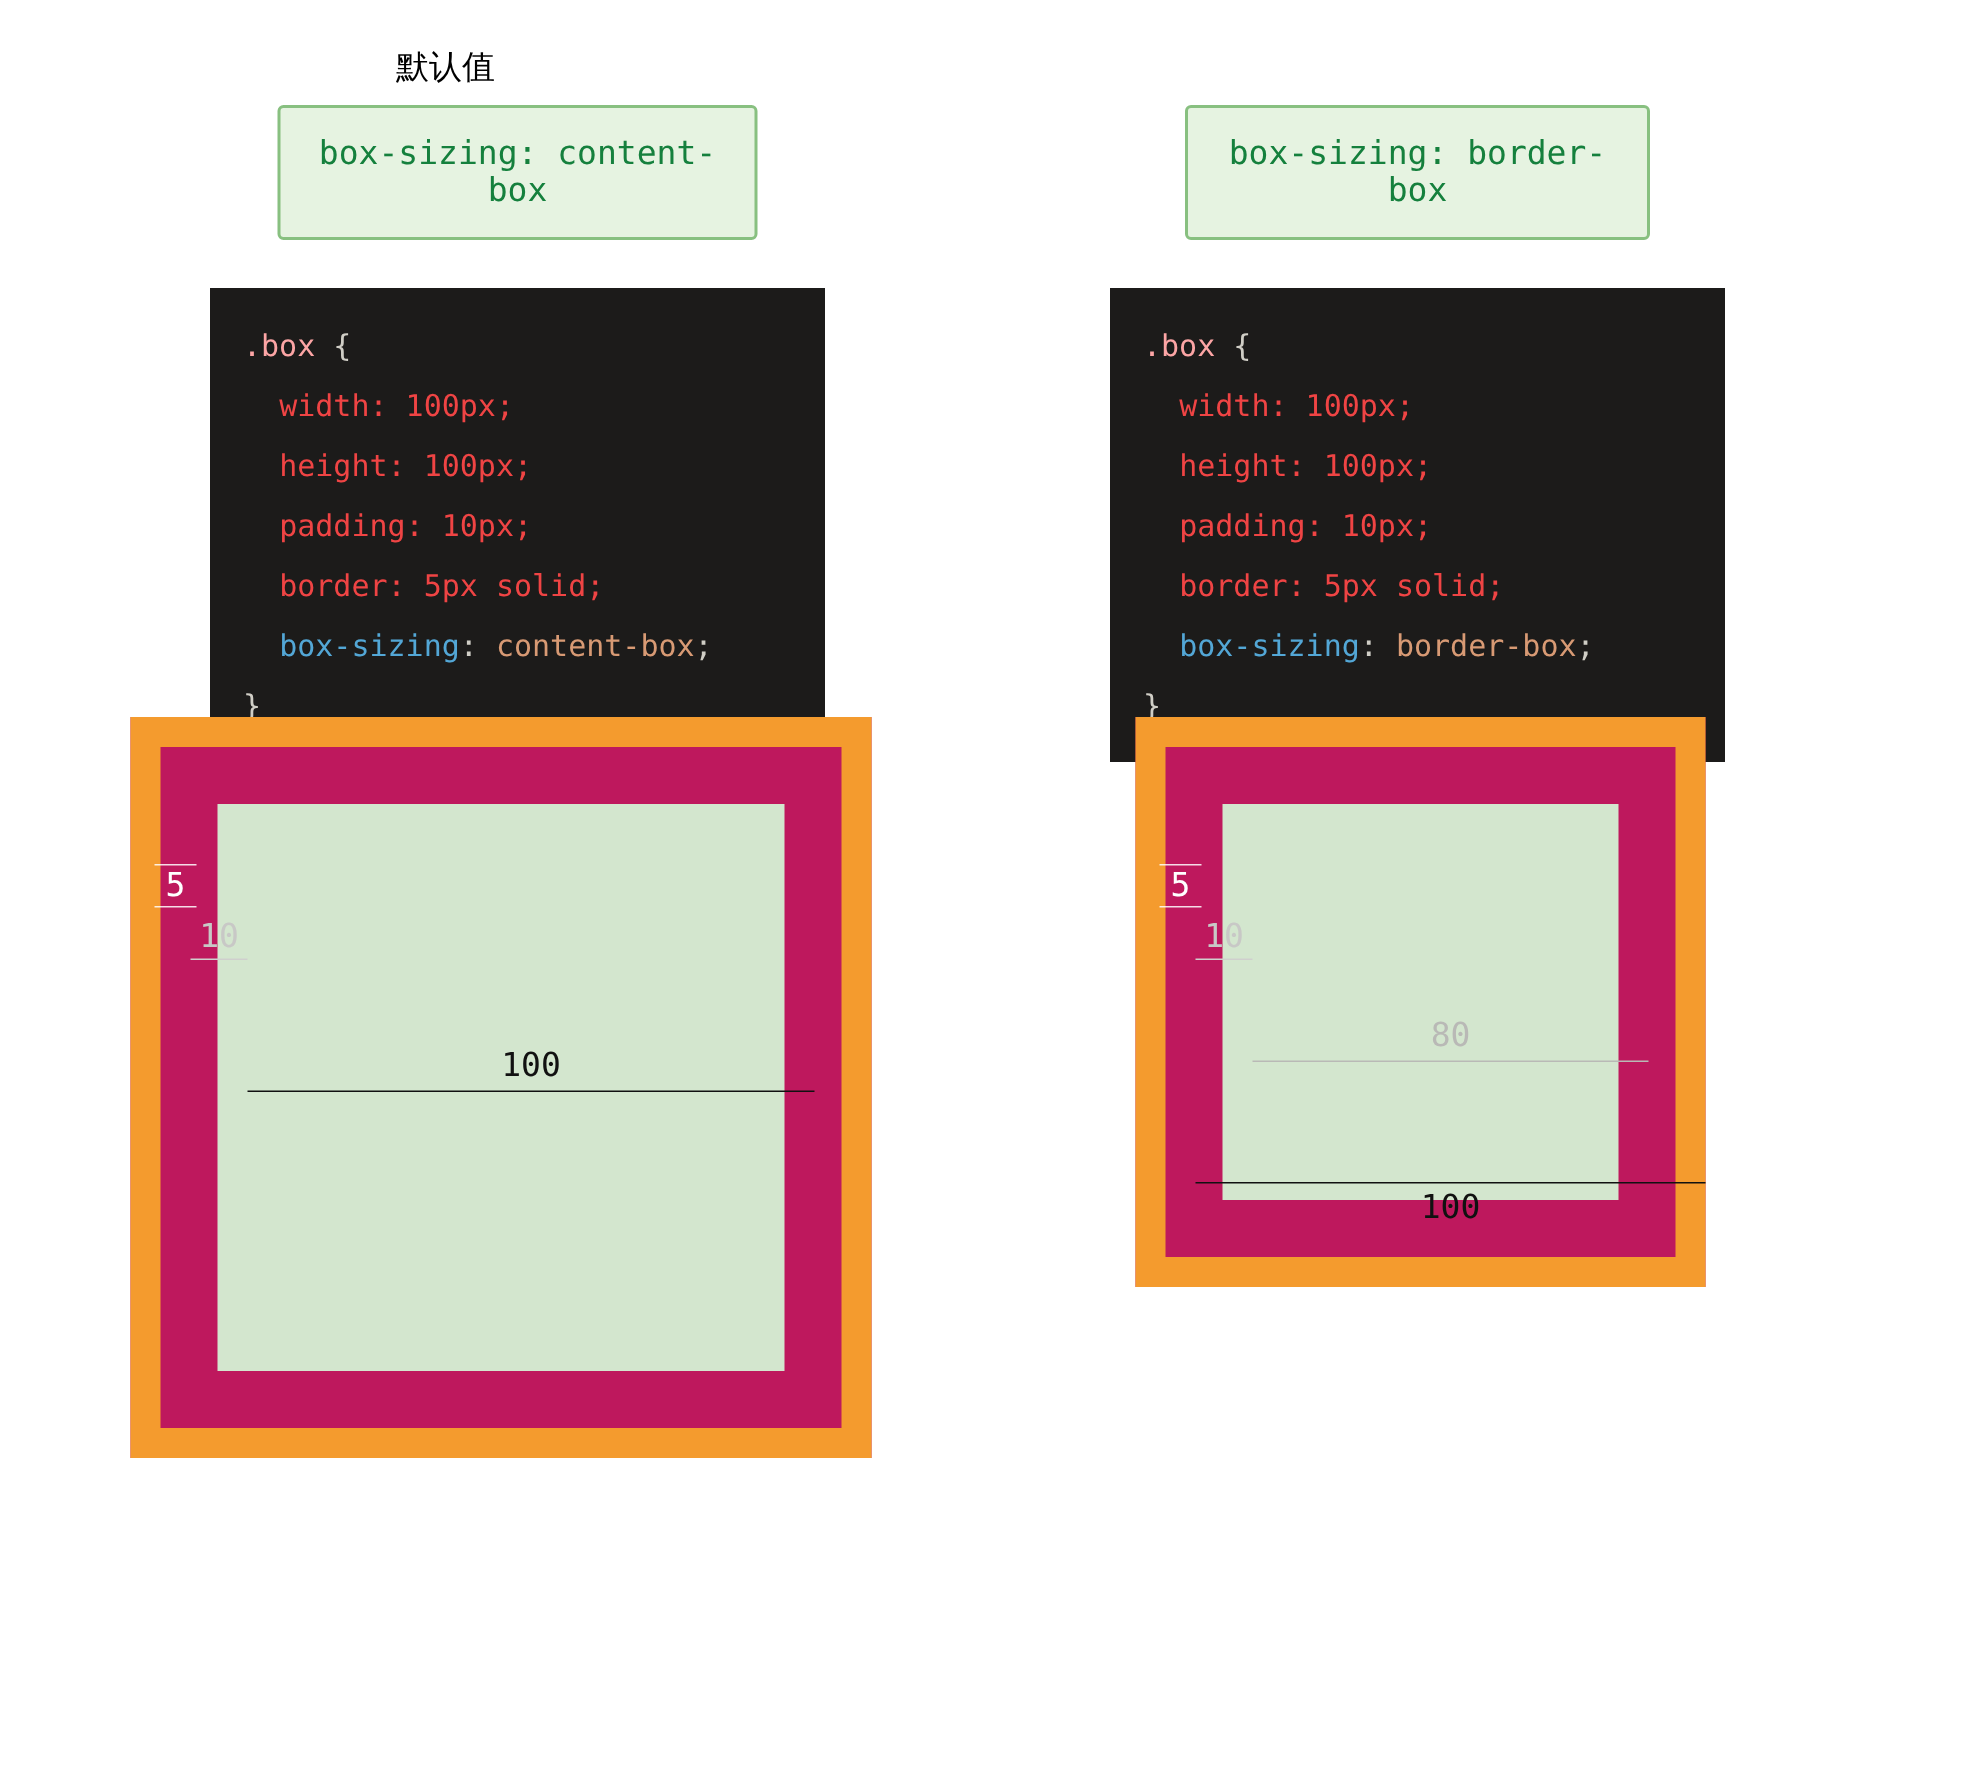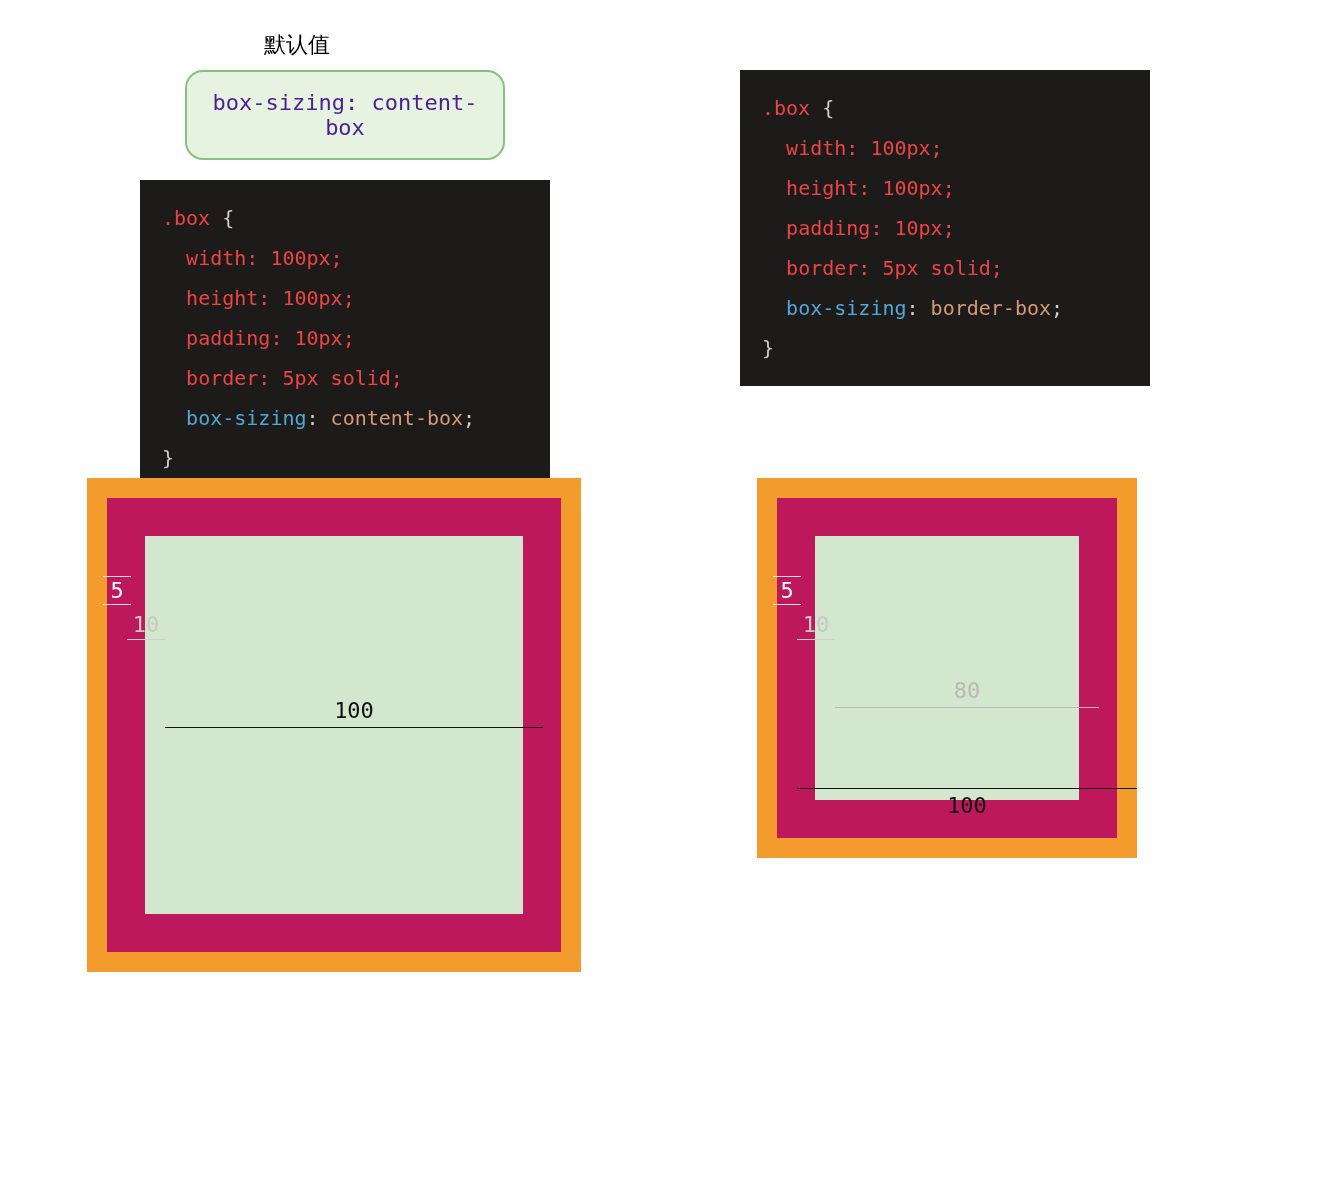--- a/index.html
+++ b/index.html
@@ -22,40 +22,40 @@
   font-size: 22px;
   color: #000;
   font-family: -apple-system, BlinkMacSystemFont, 'Segoe UI', sans-serif;
 }
 .col { position: absolute; }
 .col-left { left: 140px; top: 70px; width: 410px; }
 .col-right { left: 740px; top: 70px; width: 410px;  }
 
 .pill {
   border: 2px solid #88c080;
-  border-radius: 18px;
+  border-radius: 4px;
   background: #e6f3e1;
-  color: #4c1d95;
+  color: #15803d;
   font-size: 22px;
   text-align: center;
   padding: 18px 10px;
   width: 310px;
-  margin: 0 auto 20px auto;
+  margin: 0 auto 32px auto;
 }
 .col-left .pill { width: 320px; }
 
 .code {
   background: #1c1b1a;
   color: #9a9a96;
   font-size: 20px;
   line-height: 2.0;
   padding: 18px 22px 18px 22px;
   white-space: pre;
 }
-.sel { color: #ef4444; margin-top: 32px; }
+.sel { color: #fca5a5; margin-top: 32px; }
 .brace { color: #d0cec6; }
 .prop { color: #53a7d6; }
 .val { color: #d89a74; text-align: center; }
 .punc { color: #d0cec6; }
 .dim { color: #ef4444; }
 
 
 .diagram {
   position: absolute;
 }
@@ -190,20 +190,21 @@
     <div class="code"><span class="sel">.box</span> <span class="brace">{</span>
   <span class="dim">width: 100px;</span>
   <span class="dim">height: 100px;</span>
   <span class="dim">padding: 10px;</span>
   <span class="dim">border: 5px solid;</span>
   <span class="prop">box-sizing</span><span class="punc">:</span> <span class="val">content-box</span><span class="punc">;</span>
 <span class="brace">}</span></div>
   </div>
 
   <div class="col col-right">
+    <div class="pill">box-sizing: border-box</div>
     <div class="code"><span class="sel">.box</span> <span class="brace">{</span>
   <span class="dim">width: 100px;</span>
   <span class="dim">height: 100px;</span>
   <span class="dim">padding: 10px;</span>
   <span class="dim">border: 5px solid;</span>
   <span class="prop">box-sizing</span><span class="punc">:</span> <span class="val">border-box</span><span class="punc">;</span>
 <span class="brace">}</span></div>
   </div>
 
   <div class="diagram dia-left">

